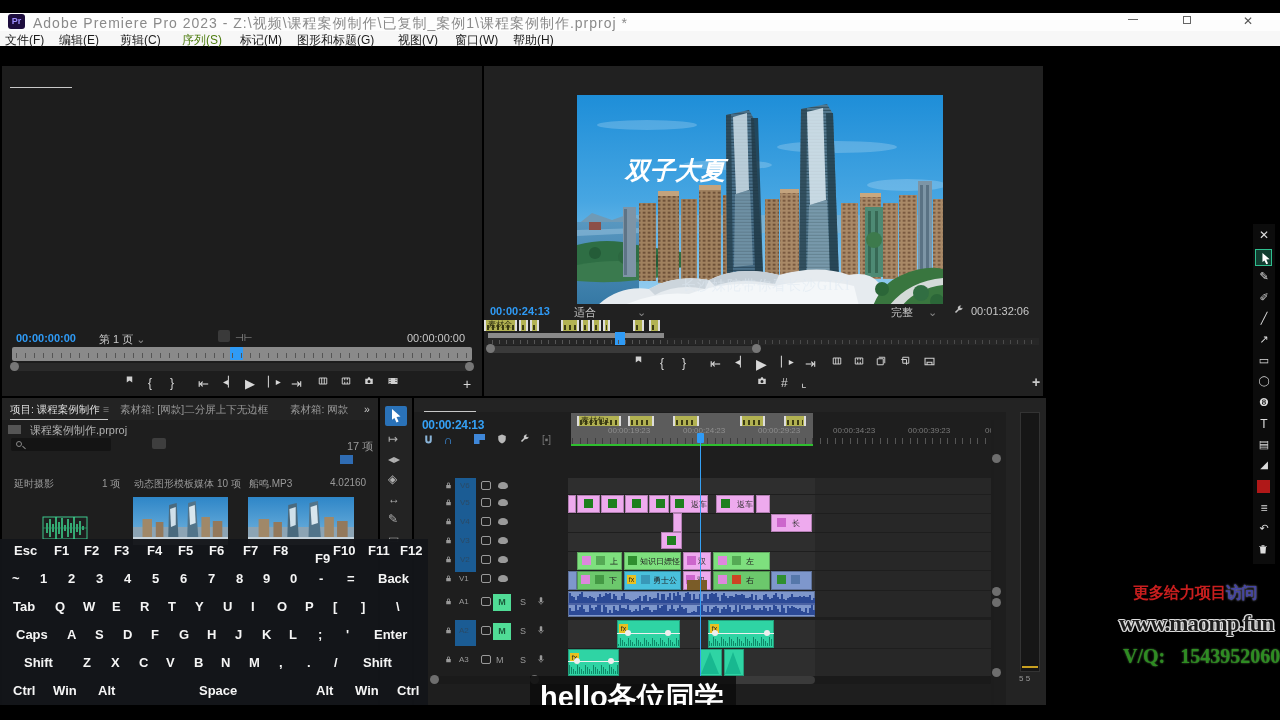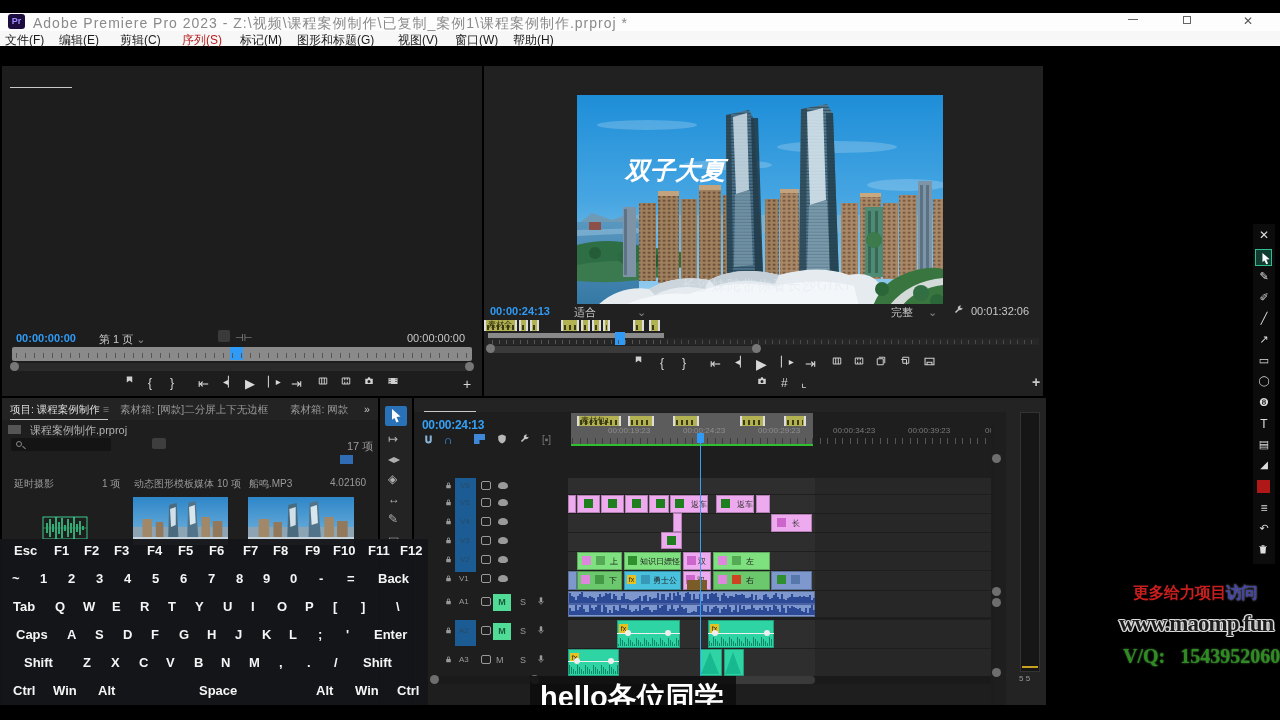--- a/index.html
+++ b/index.html
@@ -23,21 +23,21 @@
   <div class="abs" style="left:33px;top:2px;font-size:14px;letter-spacing:1px;color:#8a8a8a;white-space:nowrap;">Adobe Premiere Pro 2023 - Z:\视频\课程案例制作\已复制_案例1\课程案例制作.prproj *</div>
   <div class="abs" style="left:1128px;top:6px;width:10px;height:1px;background:#666;"></div>
   <div class="abs" style="left:1183px;top:3px;width:8px;height:8px;border:1px solid #666;"></div>
   <div class="abs" style="left:1243px;top:1px;font-size:12px;color:#555;">✕</div>
 </div>
 
 <div class="abs" style="left:0;top:31px;width:1280px;height:15px;background:#f7f7f7;">
   <span class="abs" style="left:5px;top:1px;font-size:12px;color:#1c1c1c;">文件(F)</span>
   <span class="abs" style="left:59px;top:1px;font-size:12px;color:#1c1c1c;">编辑(E)</span>
   <span class="abs" style="left:120px;top:1px;font-size:12px;color:#1c1c1c;">剪辑(C)</span>
-  <span class="abs" style="left:182px;top:1px;font-size:12px;color:#b91c1c;">序列(S)</span>
+  <span class="abs" style="left:182px;top:1px;font-size:12px;color:#4d7c0f;">序列(S)</span>
   <span class="abs" style="left:240px;top:1px;font-size:12px;color:#1c1c1c;">标记(M)</span>
   <span class="abs" style="left:297px;top:1px;font-size:12px;color:#1c1c1c;">图形和标题(G)</span>
   <span class="abs" style="left:398px;top:1px;font-size:12px;color:#1c1c1c;">视图(V)</span>
   <span class="abs" style="left:455px;top:1px;font-size:12px;color:#1c1c1c;">窗口(W)</span>
   <span class="abs" style="left:513px;top:1px;font-size:12px;color:#1c1c1c;">帮助(H)</span>
 </div>
 
 
 <div class="panel" id="srcpanel" style="left:2px;top:66px;width:480px;height:330px;background:#1d1d1d;">
   <div class="abs" style="left:8px;top:21px;width:62px;height:1px;background:#c8c8c8;"></div>
@@ -1213,21 +1213,21 @@
   <div class="abs" style="left:0;top:4px;width:428px;height:22px;">
     <span class="abs" style="left:14px;">Esc</span>
         <span class="abs" style="left:54px;">F1</span>
         <span class="abs" style="left:84px;">F2</span>
         <span class="abs" style="left:114px;">F3</span>
         <span class="abs" style="left:147px;">F4</span>
         <span class="abs" style="left:178px;">F5</span>
         <span class="abs" style="left:209px;">F6</span>
         <span class="abs" style="left:243px;">F7</span>
         <span class="abs" style="left:273px;">F8</span>
-        <span class="abs" style="left:305px;">F9</span>
+        <span class="abs" style="left:315px;margin-top:8px;">F9</span>
         <span class="abs" style="left:333px;">F10</span>
         <span class="abs" style="left:368px;">F11</span>
         <span class="abs" style="left:400px;">F12</span>
   </div>
   <div class="abs" style="left:0;top:32px;width:428px;height:22px;">
     <span class="abs" style="left:12px;">~</span>
         <span class="abs" style="left:40px;">1</span>
         <span class="abs" style="left:68px;">2</span>
         <span class="abs" style="left:96px;">3</span>
         <span class="abs" style="left:124px;">4</span>

